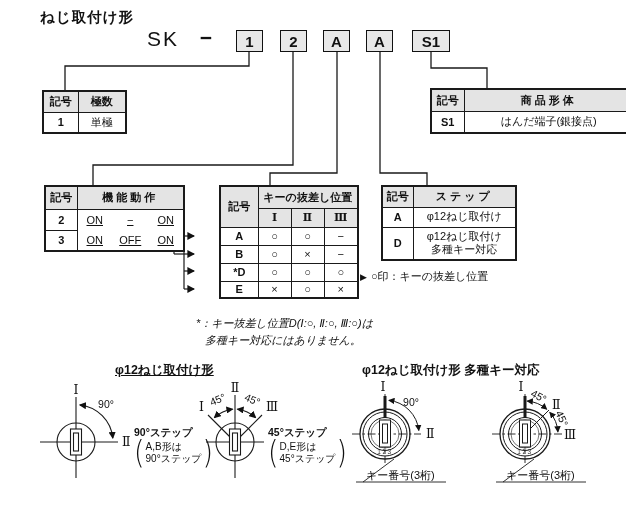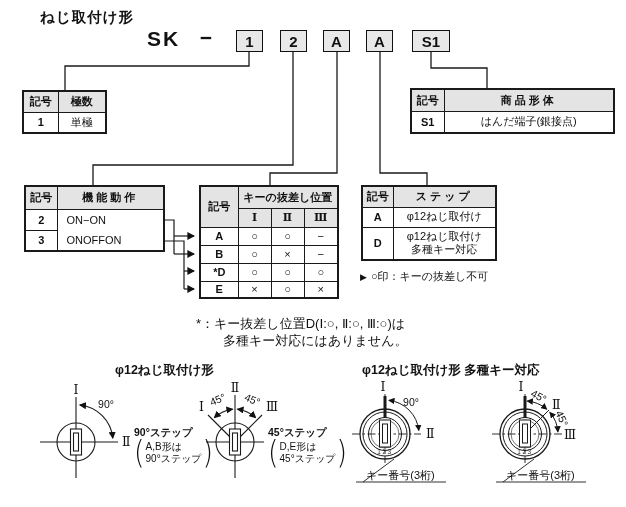--- a/index.html
+++ b/index.html
@@ -3,45 +3,45 @@
 <meta charset="utf-8">
 <style>
   * { box-sizing: border-box; margin: 0; padding: 0; }
   body { font-family: "Liberation Sans", "DejaVu Sans", sans-serif; background:#fff; }
   #canvas { position: relative; width: 626px; height: 507px; background: #ffffff; overflow: hidden; color:#111; }
   svg.overlay { position:absolute; left:0; top:0; width:626px; height:507px; }
 
   .abs { position:absolute; }
   .doc-title { left:28px; top:8px; font-size:14.5px; font-weight:bold; letter-spacing:1px;margin-left:12px; }
 
-  .sk-prefix { left:147px; top:27px; font-size:21px; font-weight:bold; letter-spacing:2px; }
+  .sk-prefix { left:147px; top:27px; font-size:21px; font-weight:normal; letter-spacing:2px; }
   .sk-dash   { left:197px; top:26px; width:18px; text-align:center; font-size:21px; font-weight:bold; }
   .code-box { position:absolute; top:30px; height:22px; background:#e8e8e8; border:1.5px solid #111;
               display:flex; align-items:center; justify-content:center; font-size:15px; font-weight:bold; }
   .cb0 { left:236px; width:27px; } .cb1 { left:280px; width:27px; } .cb2 { left:323px; width:27px; }
   .cb3 { left:366px; width:27px; } .cb4 { left:412px; width:38px; }
 
   table.tbl { position:absolute; border-collapse:collapse; table-layout:fixed; background:#fff; }
   .tbl th, .tbl td { border:1px solid #1a1a1a; text-align:center; vertical-align:middle;
                      font-size:11px; padding:0; overflow:hidden; }
-  .tbl { border:2px solid #1a1a1a; }
+  .tbl { border:2px solid #1a1a1a;margin-left:20px; }
   .tbl th { background:#e4e4e4; font-weight:bold; }
   .sign { font-weight:bold; }
   .sp  { letter-spacing:3px; }
   .circ { font-size:12.5px; }
   .valL { text-align:left; padding-left:7px; font-size:10.5px; line-height:1.25; }
-  .fnrow { display:flex; justify-content:flex-start; padding:0 9px; font-size:11px; }
+  .fnrow { display:flex; justify-content:space-between; padding:0 9px; font-size:11px;text-decoration:underline; }
 
   .legend { left:360px; top:268px; font-size:11px; line-height:16px; }
   .legend .tri { font-size:9px; margin-right:4px; }
-  .footnote { left:196px; top:315px; font-size:13px; line-height:17px; }
-  .footnote .fl2 { margin-left:27px; }
+  .footnote { left:196px; top:315px; font-size:11px; line-height:17px;font-style:italic; }
+  .footnote .fl2 { margin-left:9px; }
 
   .diag-title { top:362px; font-size:12.5px; font-weight:bold; }
-  .dt-left  { left:115px; }
+  .dt-left  { left:115px;text-decoration:underline; }
   .dt-right { left:362px; }
 
   .step-note { width:70px; }
   .sn1 { left:134px; top:426px; } .sn2 { left:268px; top:426px; }
   .note-l1 { font-size:10.5px; font-weight:bold; white-space:nowrap; }
   .paren-row { display:flex; align-items:center; margin-top:1px; }
   .paren { font-size:27px; font-weight:200; line-height:0.9; transform:scaleY(1.15); font-family:"DejaVu Sans",sans-serif; }
   .note-body { font-size:10px; line-height:1.2; white-space:nowrap; padding:0 1px; }
 
   text { fill:#111; }
@@ -293,21 +293,21 @@
       <td class="valL">
         <div>φ12ねじ取付け</div>
         <div>多種キー対応</div>
       </td>
     </tr>
   </tbody>
     </table>
 
   <div class="abs legend">
     <div>
-      <span class="tri">▶</span><span>○印：キーの抜差し不可</span>
+      <span class="tri">▶</span><span>○印：キーの抜差し位置</span>
     </div>
   </div>
 
   <div class="abs footnote">
     <div>*：キー抜差し位置D(Ⅰ:○, Ⅱ:○, Ⅲ:○)は</div>
     <div class="fl2">多種キー対応にはありません。</div>
   </div>
 
   <div class="abs diag-title dt-left">φ12ねじ取付け形</div>
   <div class="abs diag-title dt-right">φ12ねじ取付け形 多種キー対応</div>

